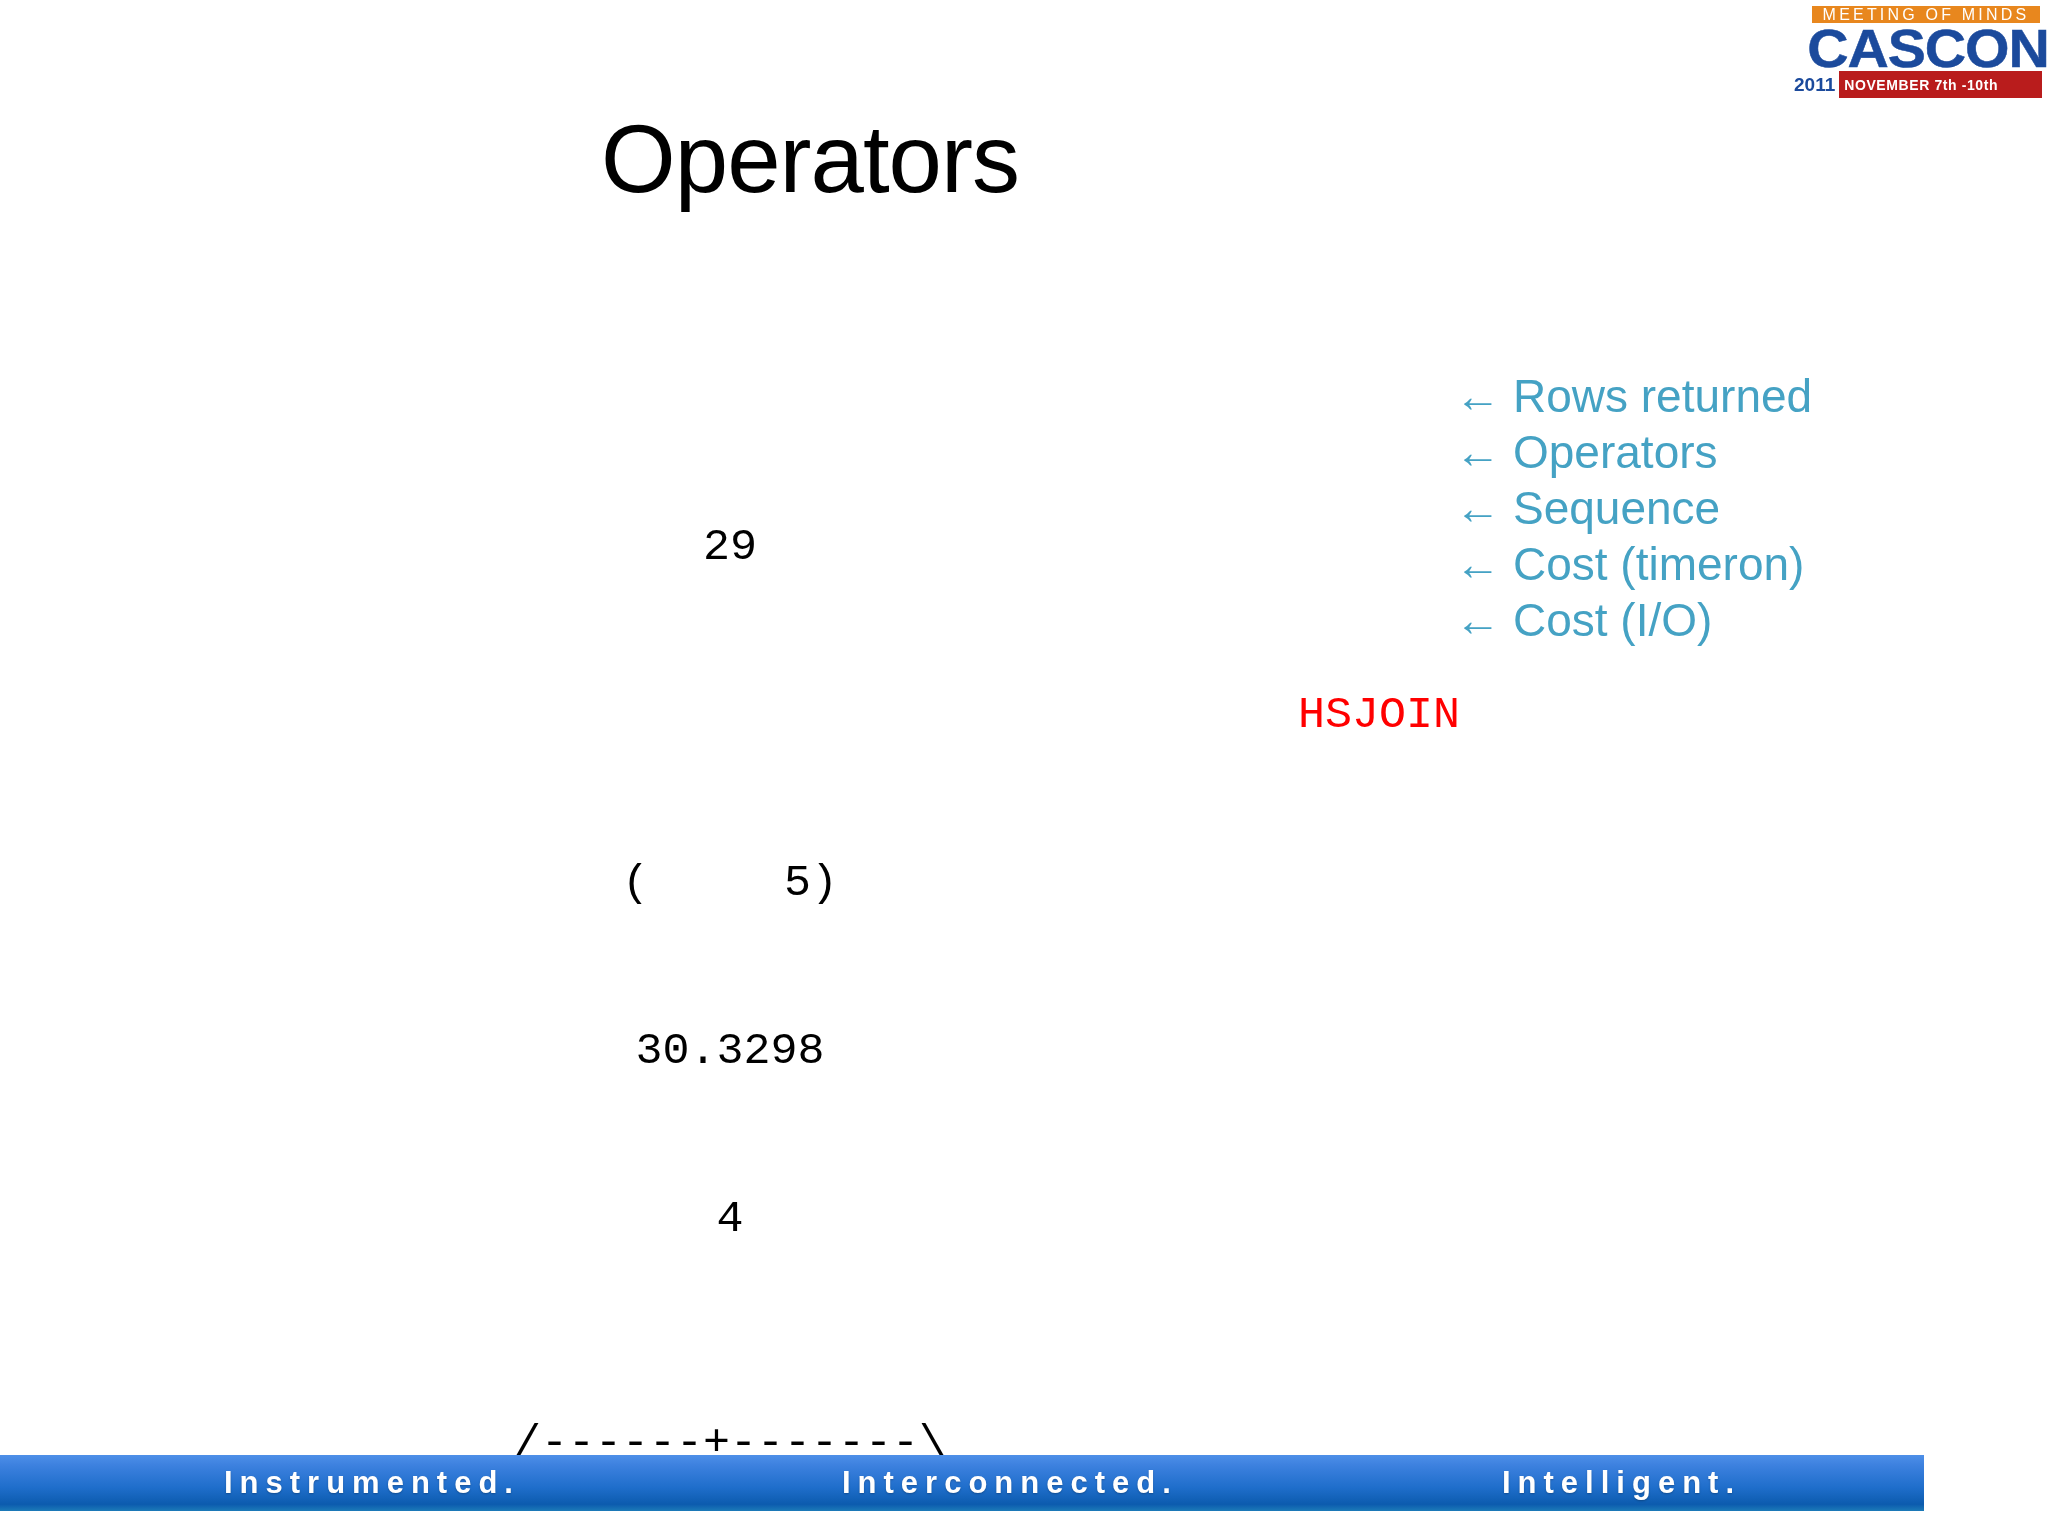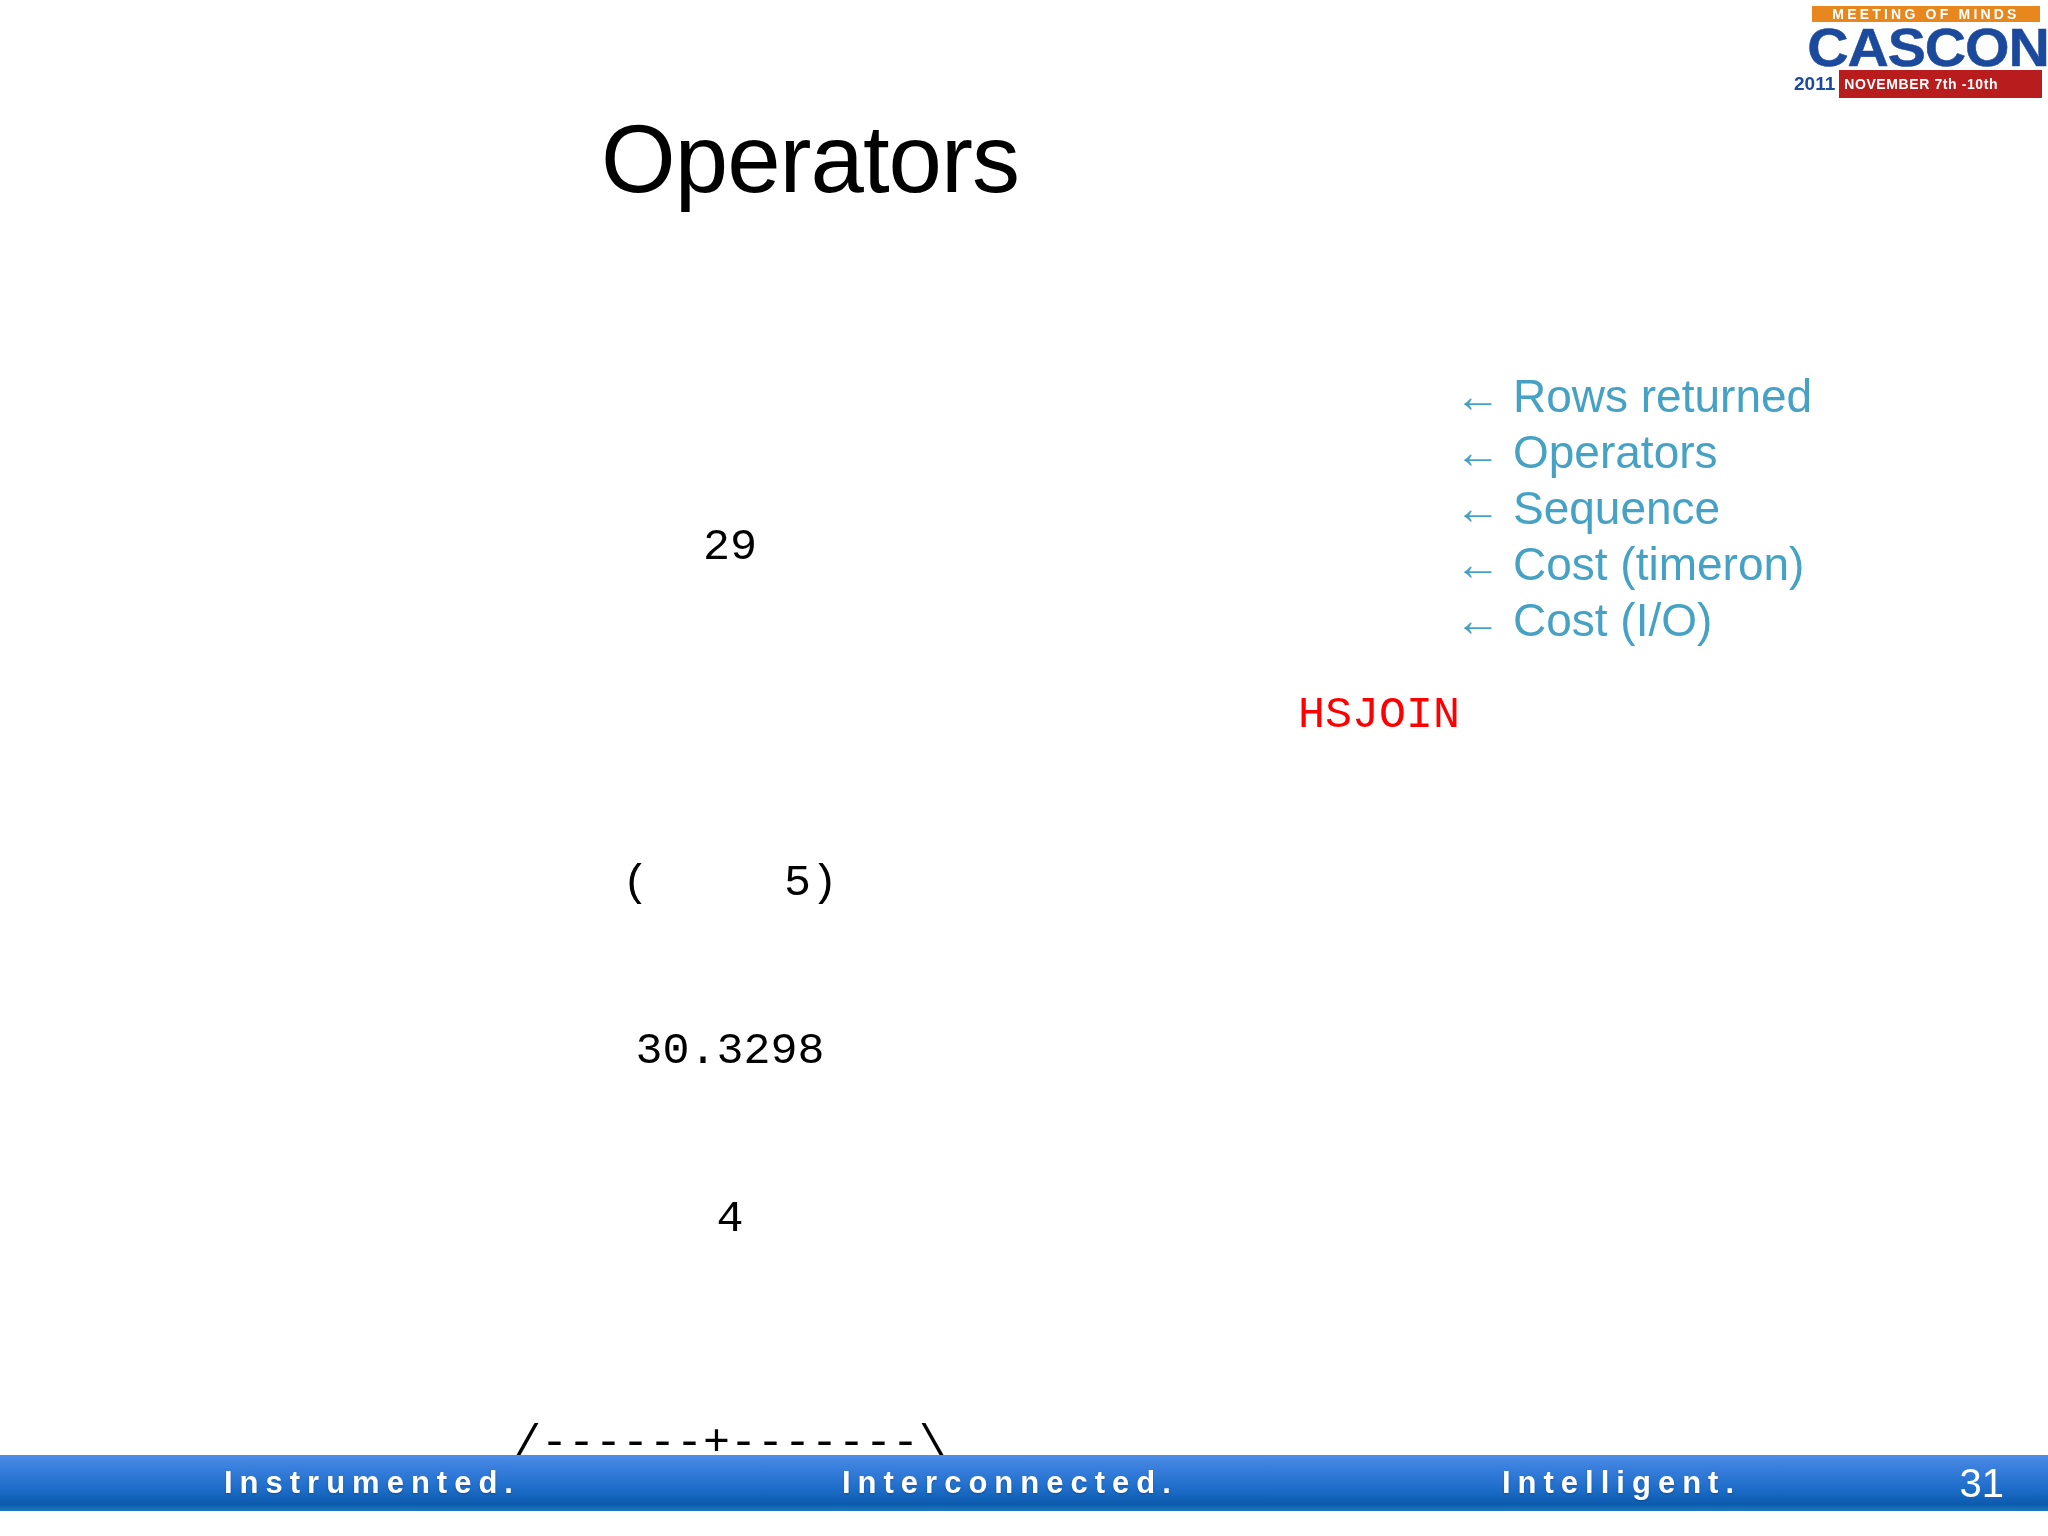--- a/index.html
+++ b/index.html
@@ -34,22 +34,22 @@
     background: #E8871E;
     height: 17px;
     display: flex;
     align-items: center;
     justify-content: center;
     margin-left: 18px;
     margin-right: 2px;
   }
   .logo-top span {
     color: #ffffff;
-    font-size: 14px;
-    font-weight: bold;
+    font-size: 16px;
+    font-weight: normal;
     letter-spacing: 3.2px;
     font-family: "Liberation Sans", sans-serif;
     white-space: nowrap;
   }
   .logo-mid {
     flex: 1;
     display: flex;
     align-items: center;
     justify-content: flex-end;
     margin-top: -2px;
@@ -154,30 +154,31 @@
   }
   .legend-label {
     color: #45A2C4;
   }
 
   
   .footer-bar {
     position: absolute;
     left: 0;
     top: 1455px;
-    width: 2048px;
+    width: 1884px;
     height: 56px;
     background: linear-gradient(to bottom,
         #4E90E8 0%,
         #3D81DF 18%,
         #1F6ECB 58%,
         #0C5BAE 88%,
         #1C7BB8 100%);
     display: flex;
     align-items: center;
+    padding-left: 40px;
   }
   .footer-words {
     position: absolute;
     left: 0;
     top: 0;
     width: 2048px;
     height: 56px;
     display: flex;
     align-items: center;
   }

